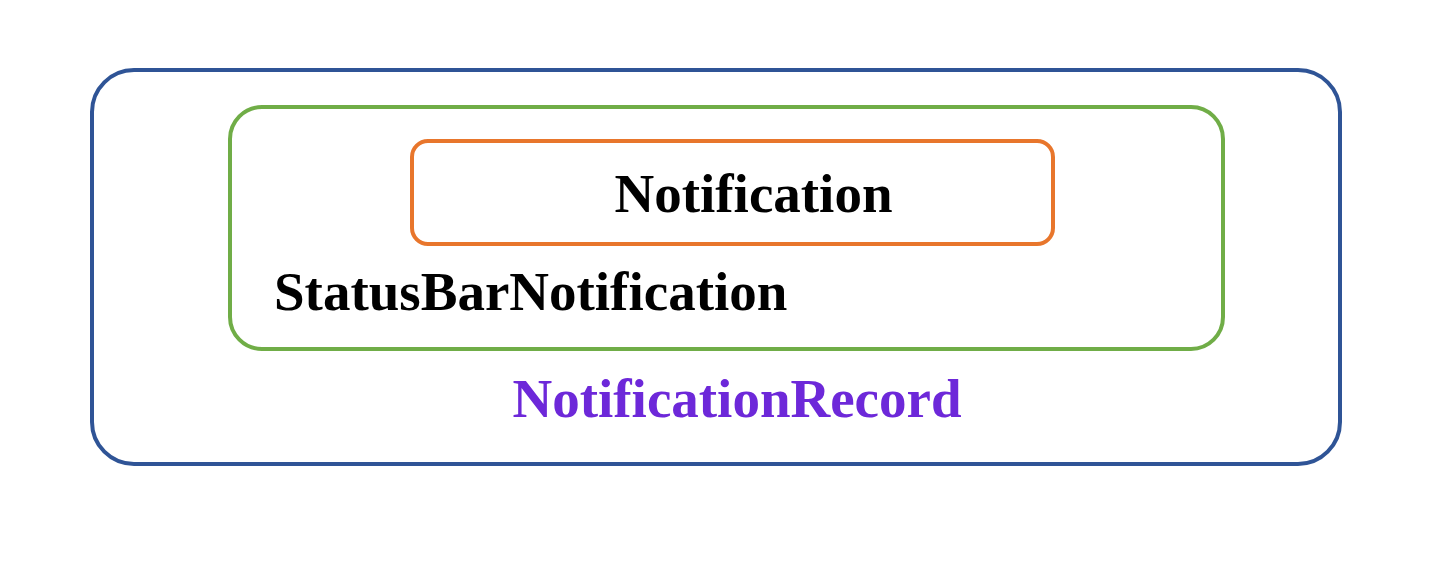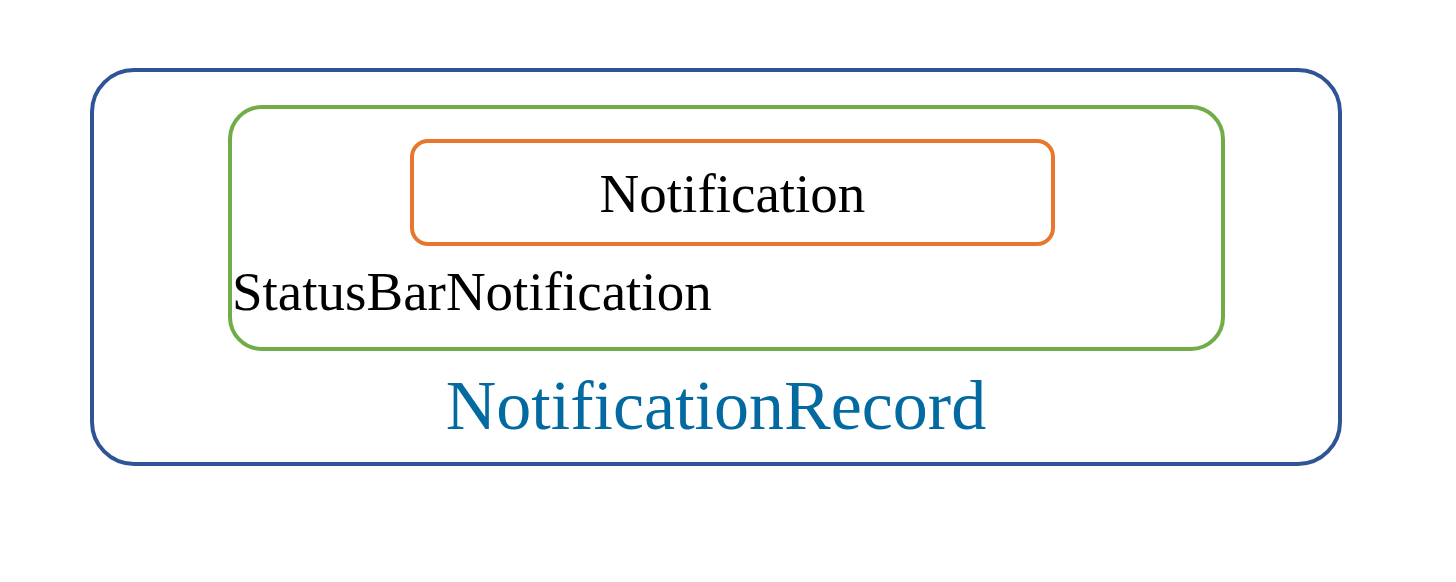--- a/index.html
+++ b/index.html
@@ -57,25 +57,26 @@
     height: 107px;
     border: 4px solid #E8762C;
     border-radius: 18px;
   }
 
   
   .box-label {
     position: absolute;
     color: #000000;
     font-family: "Liberation Serif", "DejaVu Serif", serif;
-    font-weight: 400;
+    font-weight: 700;
     white-space: nowrap;
     text-align: center;
     line-height: 1;
     user-select: none;
+    padding-left: 42px;
   }
 
   
   #label-notification {
     left: 0;
     right: 0;
     top: 23px;
     font-size: 55px;
   }
 
@@ -105,16 +106,16 @@
       <div class="nest-box" id="box-status-bar-notification" style="width: 997px; height: 246px; border-radius: 34px; border: 4px solid rgb(112, 173, 71); left: 134px; top: 33px;">
 
           <div class="nest-box" id="box-notification" style="width: 645px; height: 107px; border-radius: 18px; border: 4px solid rgb(232, 118, 44); left: 178px; top: 30px;">
 
               <div class="box-label" id="label-notification" style="color: rgb(0, 0, 0); font-size: 55px; text-align: center;">Notification</div>
           </div>
 
           <div class="box-label" id="label-status-bar-notification" style="color: rgb(0, 0, 0); font-size: 55px; text-align: left;">StatusBarNotification</div>
       </div>
 
-      <div class="box-label" id="label-notification-record" style="color: #0369a1; font-size: 70px; text-align: center;">NotificationRecord</div>
+      <div class="box-label" id="label-notification-record" style="color: #6d28d9; font-size: 55px; text-align: center;">NotificationRecord</div>
   </div>
 
 </div>
 
 </body></html>

